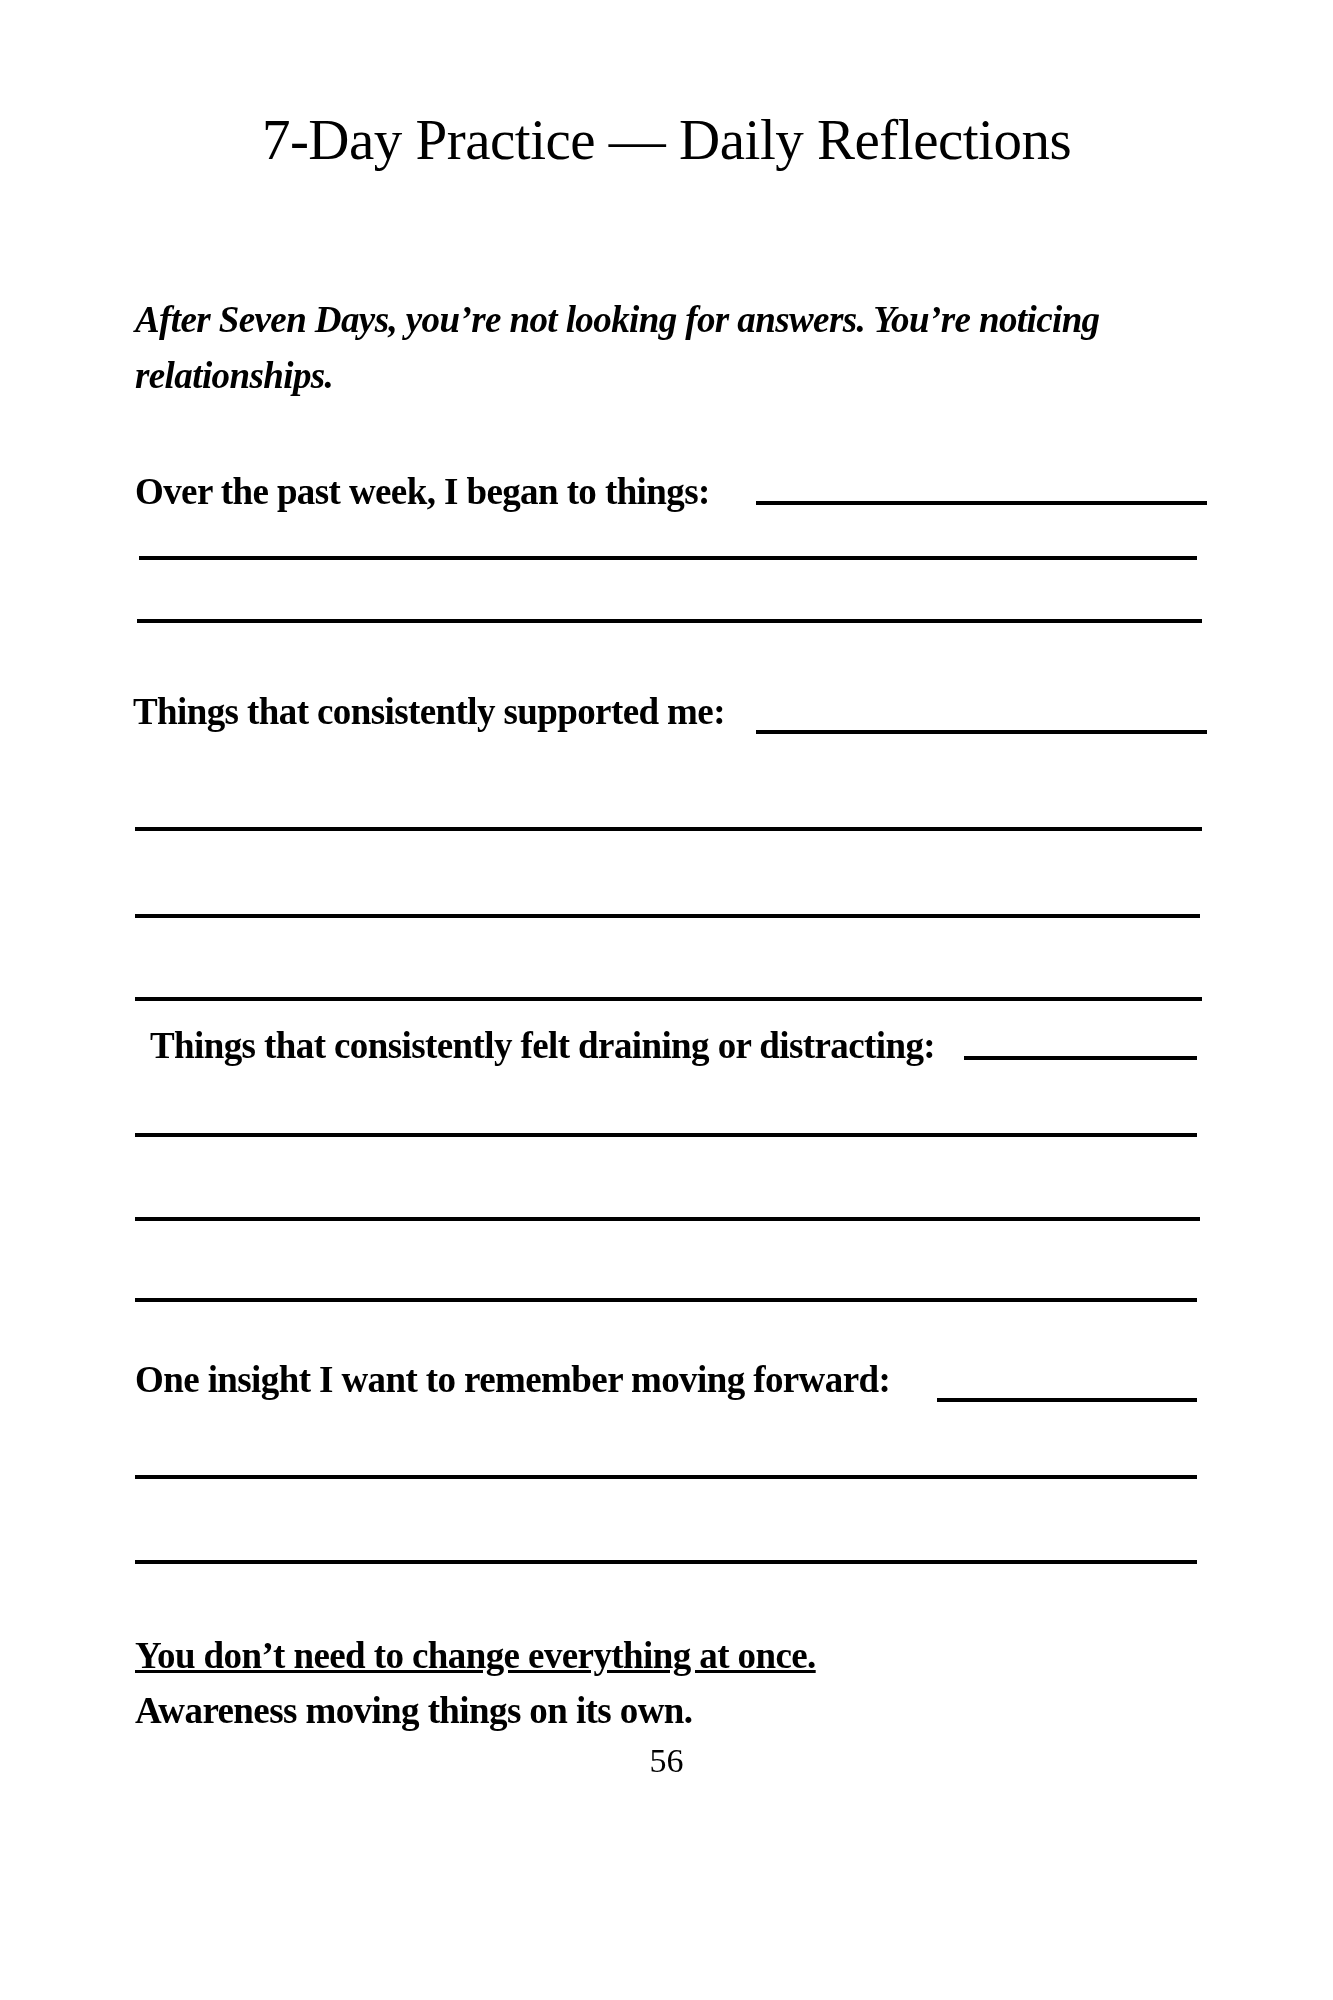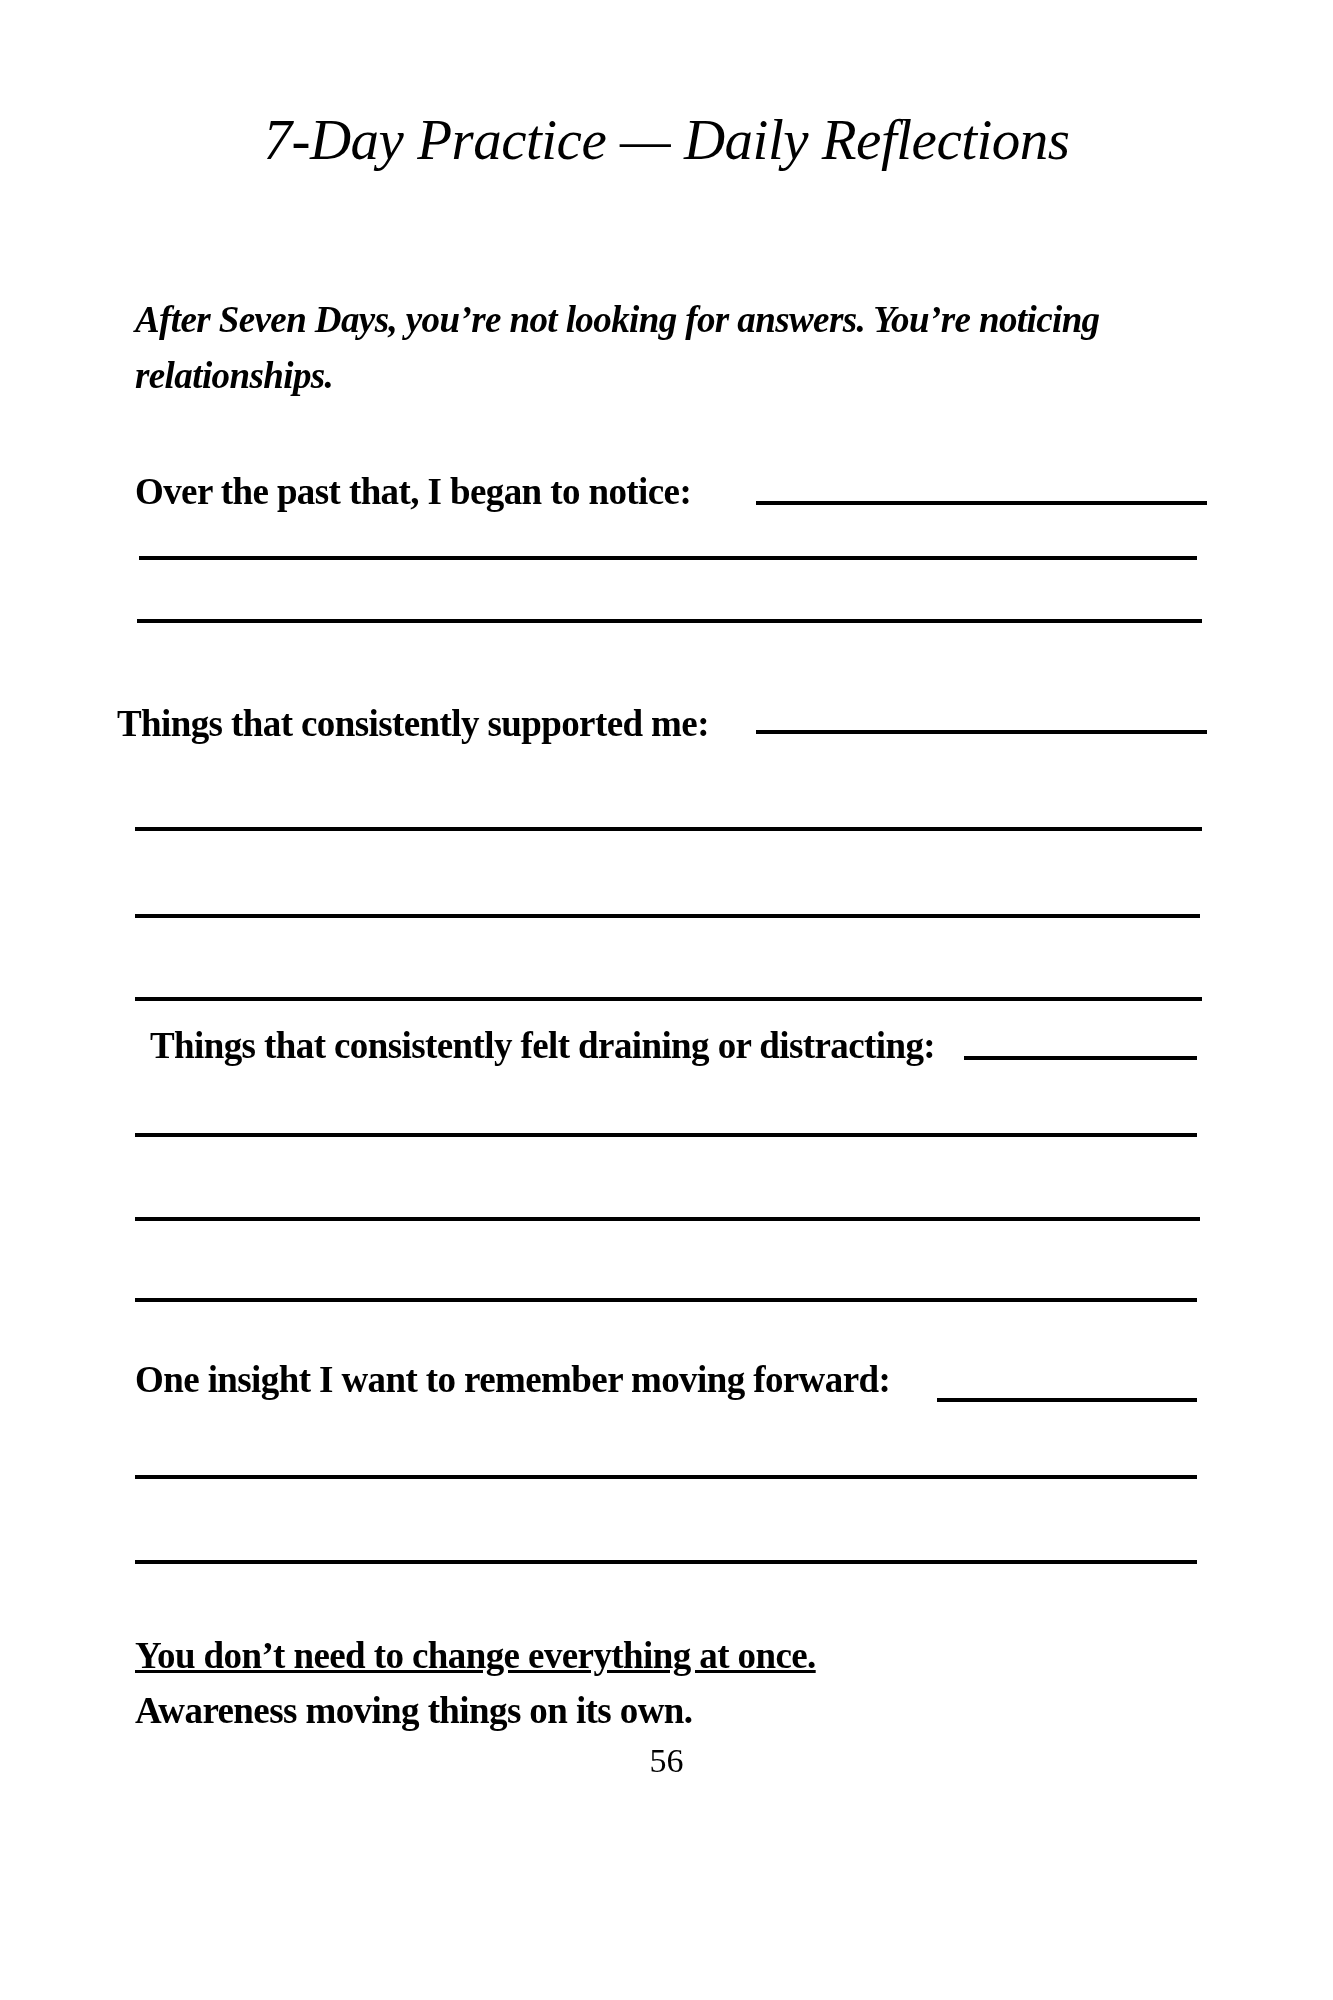--- a/index.html
+++ b/index.html
@@ -1,38 +1,38 @@
 <!DOCTYPE html>
 <html><head>
   <meta charset="utf-8">
   <style>
     html, body { margin: 0; padding: 0; background: #ffffff; }
     body { width: 1333px; height: 2000px; position: relative; overflow: hidden;
            font-family: "Liberation Serif", "DejaVu Serif", serif; color: #000; }
     .abs { position: absolute; }
-    .title { left: 0; width: 1333px; top: 100px; text-align: center; font-style: italic;
+    .title { left: 0; width: 1333px; top: 100px; text-align: center; 
              font-size: 57px; letter-spacing: -0.5px; line-height: 80px; }
     .text { font-weight: bold; font-size: 37px; line-height: 56px; letter-spacing: -0.6px; white-space: nowrap; }
     .intro { left: 135px; top: 292px; width: 1080px; white-space: normal; font-style: italic; }
     .line { height: 4px; background: #000; }
     .pagenum { left: 0; width: 1333px; top: 1742px; text-align: center; font-weight: normal; font-size: 34px; }
   </style>
 </head>
 <body>
 
 <div class="abs title">7-Day Practice — Daily Reflections</div>
 
 <div class="abs text intro">After Seven Days, you’re not looking for answers.  You’re noticing relationships.</div>
 
-<div class="abs text" style="left:135px; top:464px;">Over the past that, I began to notice:</div>
+<div class="abs text" style="left:135px; top:464px;">Over the past week, I began to things:</div>
 <div class="abs line" style="left:756px; top:501px; width:451px;"></div>
 <div class="abs line" style="left:139px; top:556px; width:1058px;"></div>
 <div class="abs line" style="left:137px; top:619px; width:1065px;"></div>
 
-<div class="abs text" style="left:117px; top:684px;margin-top:12px;">Things that consistently supported me:</div>
+<div class="abs text" style="left:133px; top:684px;">Things that consistently supported me:</div>
 <div class="abs line" style="left:756px; top:730px; width:451px;"></div>
 <div class="abs line" style="left:135px; top:827px; width:1067px;"></div>
 <div class="abs line" style="left:135px; top:914px; width:1065px;"></div>
 <div class="abs line" style="left:135px; top:997px; width:1067px;"></div>
 
 <div class="abs text" style="left:150px; top:1018px;">Things that consistently felt draining or distracting:</div>
 <div class="abs line" style="left:964px; top:1056px; width:233px;"></div>
 <div class="abs line" style="left:135px; top:1133px; width:1062px;"></div>
 <div class="abs line" style="left:135px; top:1217px; width:1065px;"></div>
 <div class="abs line" style="left:135px; top:1298px; width:1062px;"></div>

